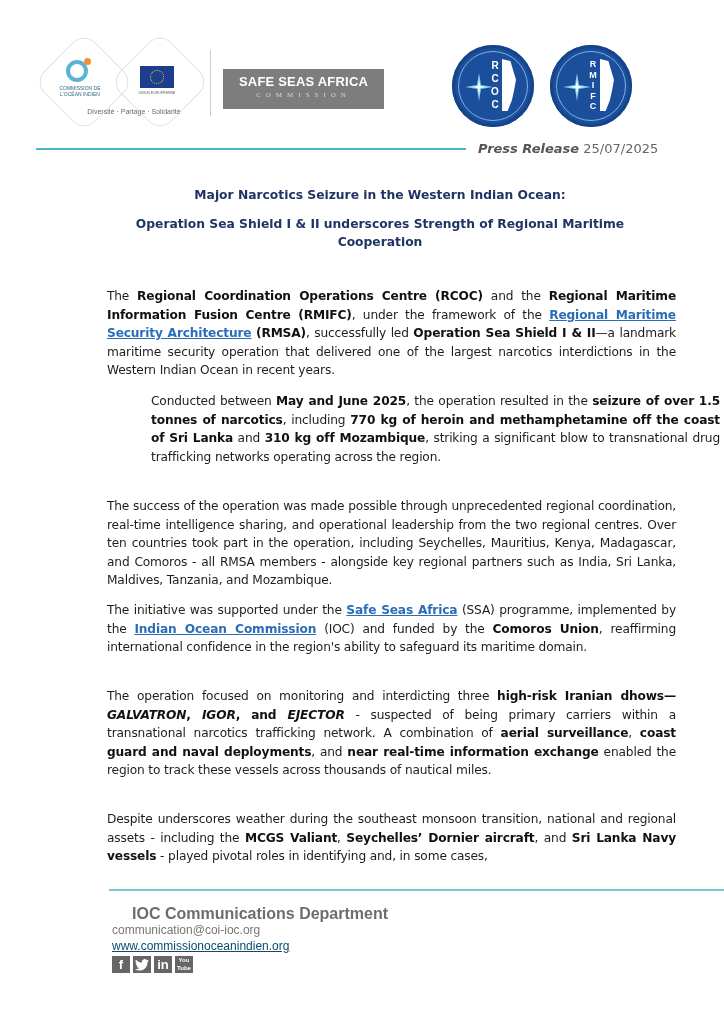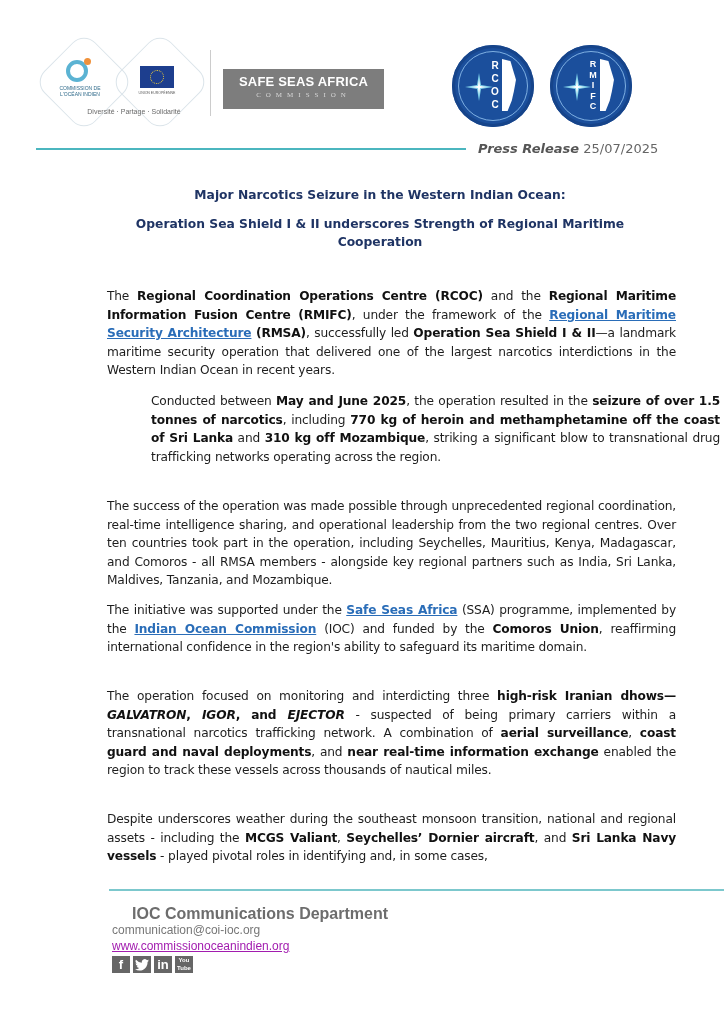--- a/index.html
+++ b/index.html
@@ -48,21 +48,21 @@
   .p2 { top: 392px; margin-left: 44px; }
   .p3 { top: 497px; }
   .p4 { top: 601px; }
   .p5 { top: 687px; }
   .p6 { top: 810px; }
 
   
   .rule-bottom { position: absolute; left: 109px; top: 889px; width: 615px; height: 1.5px; background: #7cc8cd; }
   .footer { position: absolute; left: 112px; top: 906px; font-family: "Liberation Sans", sans-serif; font-size: 12px; color: #777777; line-height: 16px; }
   .footer .dept { font-weight: bold; color: #6d6d6d; font-size: 16px; padding-left: 20px; }
-  .footer .web { text-decoration: underline; color: #a21caf; }
+  .footer .web { text-decoration: underline; color: #0c4a6e; }
   .social { display: flex; gap: 3px; margin-top: 2px; }
   .social span { width: 18px; height: 17px; background: #666666; color: #fff; font-weight: bold; font-size: 13px; text-align: center; line-height: 18px; font-family: "Liberation Sans", sans-serif; }
   .social span.yt { font-size: 6px; line-height: 8px; }
 </style>
 </head>
 <body>
 
 <div class="logo-ioc">
   <div class="diamond" style="left:12px;"></div>
   <div class="diamond" style="left:88px;"></div>

